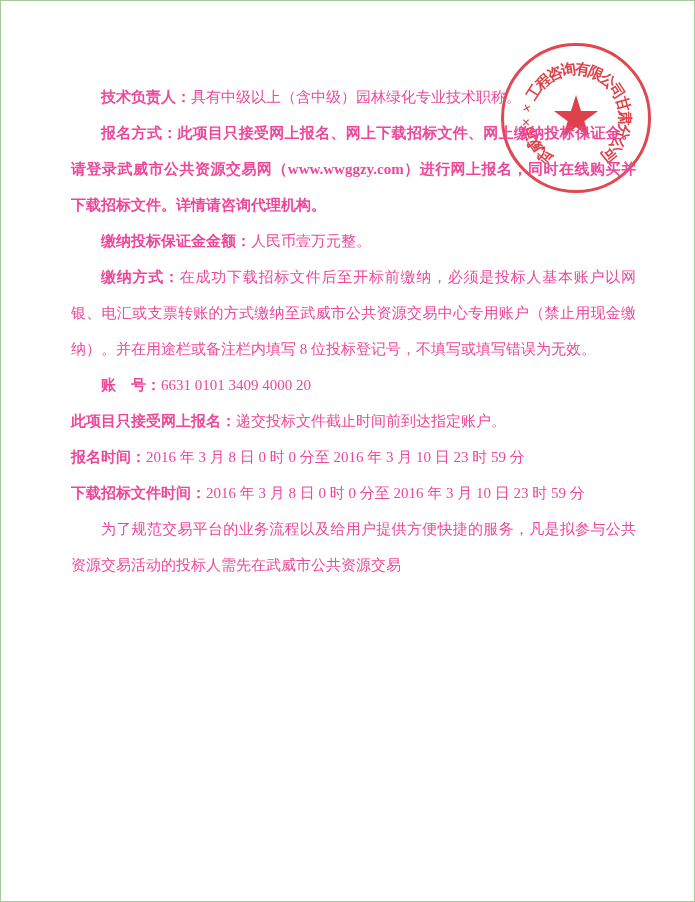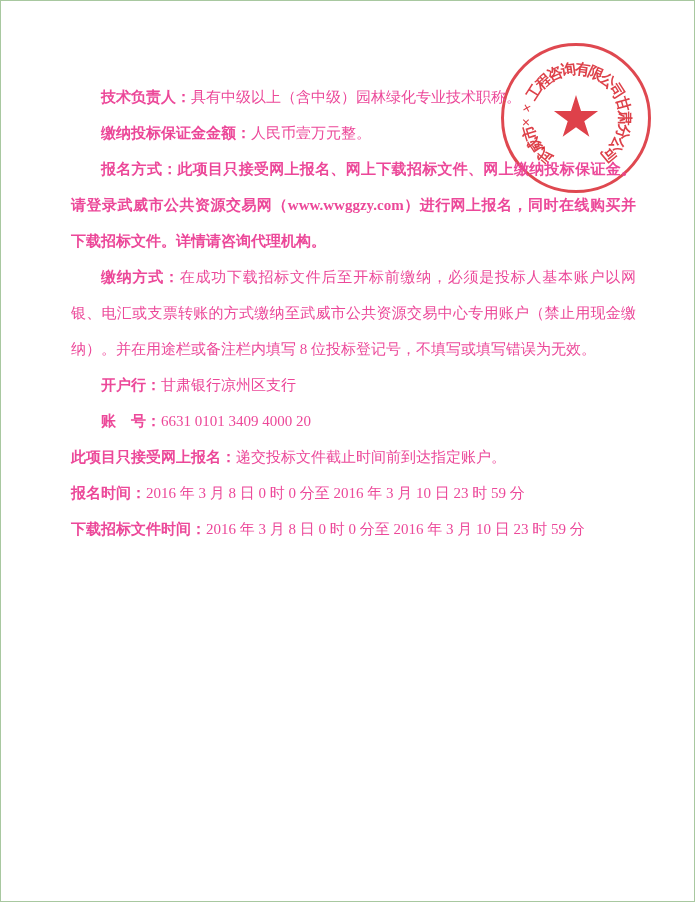--- a/index.html
+++ b/index.html
@@ -109,23 +109,23 @@
         <span style="transform: rotate(-15.8824deg) translate(58px, -8px) rotate(90deg);">甘</span>
         <span style="transform: rotate(0.588235deg) translate(58px, -8px) rotate(90deg);">肃</span>
         <span style="transform: rotate(17.0588deg) translate(58px, -8px) rotate(90deg);">分</span>
         <span style="transform: rotate(33.5294deg) translate(58px, -8px) rotate(90deg);">公</span>
         <span style="transform: rotate(50deg) translate(58px, -8px) rotate(90deg);">司</span>
       </div>
   </div>
 
   <div class="doc-body" id="doc-body">
       <p class="indent2"><span class="lbl">技术负责人：</span><span>具有中级以上（含中级）园林绿化专业技术职称。</span></p>
+      <p class="indent2"><span class="lbl">报名方式：</span><span class="bold">此项目只接受网上报名、网上下载招标文件、网上缴纳投标保证金。请登录武威市公共资源交易网（www.wwggzy.com）进行网上报名，同时在线购买并下载招标文件。详情请咨询代理机构。</span></p>
       <p class="indent2"><span class="lbl">缴纳投标保证金金额：</span><span>人民币壹万元整。</span></p>
-      <p class="indent2"><span class="lbl">报名方式：</span><span class="bold">此项目只接受网上报名、网上下载招标文件、网上缴纳投标保证金。请登录武威市公共资源交易网（www.wwggzy.com）进行网上报名，同时在线购买并下载招标文件。详情请咨询代理机构。</span></p>
       <p class="indent2"><span class="lbl">缴纳方式：</span><span>在成功下载招标文件后至开标前缴纳，必须是投标人基本账户以网银、电汇或支票转账的方式缴纳至武威市公共资源交易中心专用账户（禁止用现金缴纳）。并在用途栏或备注栏内填写 8 位投标登记号，不填写或填写错误为无效。</span></p>
-      <p class="indent2"><span class="lbl">开户行：</span><span>甘肃银行凉州区支行</span></p>
       <p class="indent2"><span class="lbl">账　号：</span><span>6631 0101 3409 4000 20</span></p>
       <p><span class="lbl">此项目只接受网上报名：</span><span>递交投标文件截止时间前到达指定账户。</span></p>
       <p><span class="lbl">报名时间：</span><span>2016 年 3 月 8 日 0 时 0 分至 2016 年 3 月 10 日 23 时 59 分</span></p>
       <p><span class="lbl">下载招标文件时间：</span><span>2016 年 3 月 8 日 0 时 0 分至 2016 年 3 月 10 日 23 时 59 分</span></p>
+      <p class="indent2"><span>为了规范交易平台的业务流程以及给用户提供方便快捷的服务，凡是拟参与公共资源交易活动的投标人需先在武威市公共资源交易</span></p>
     </div>
 
 </div>
 
 </body></html>

